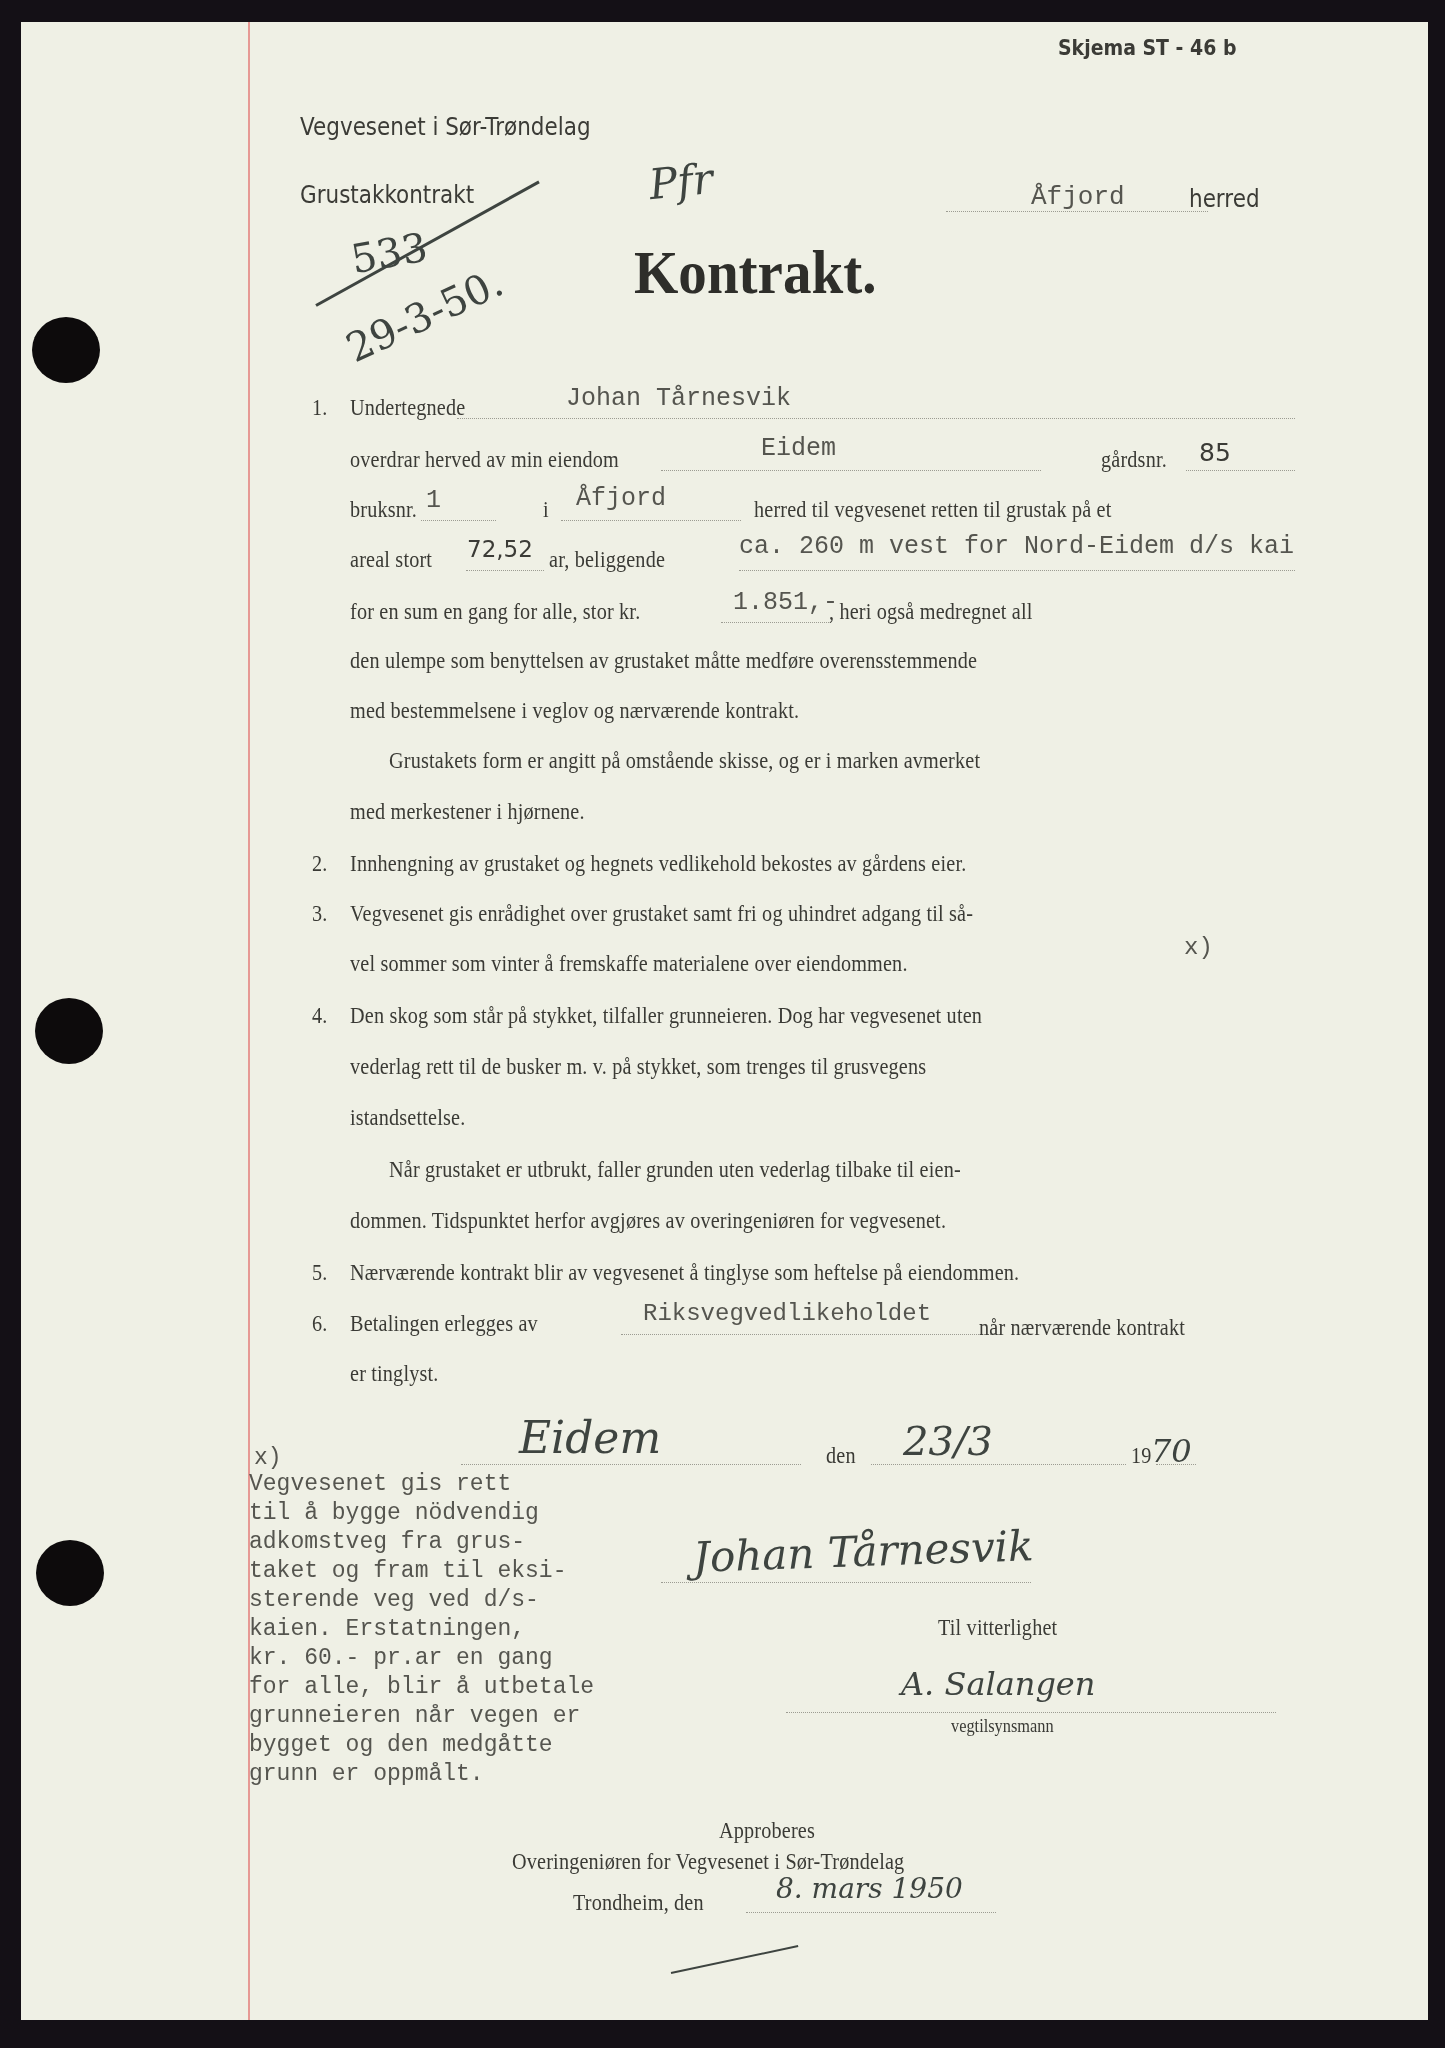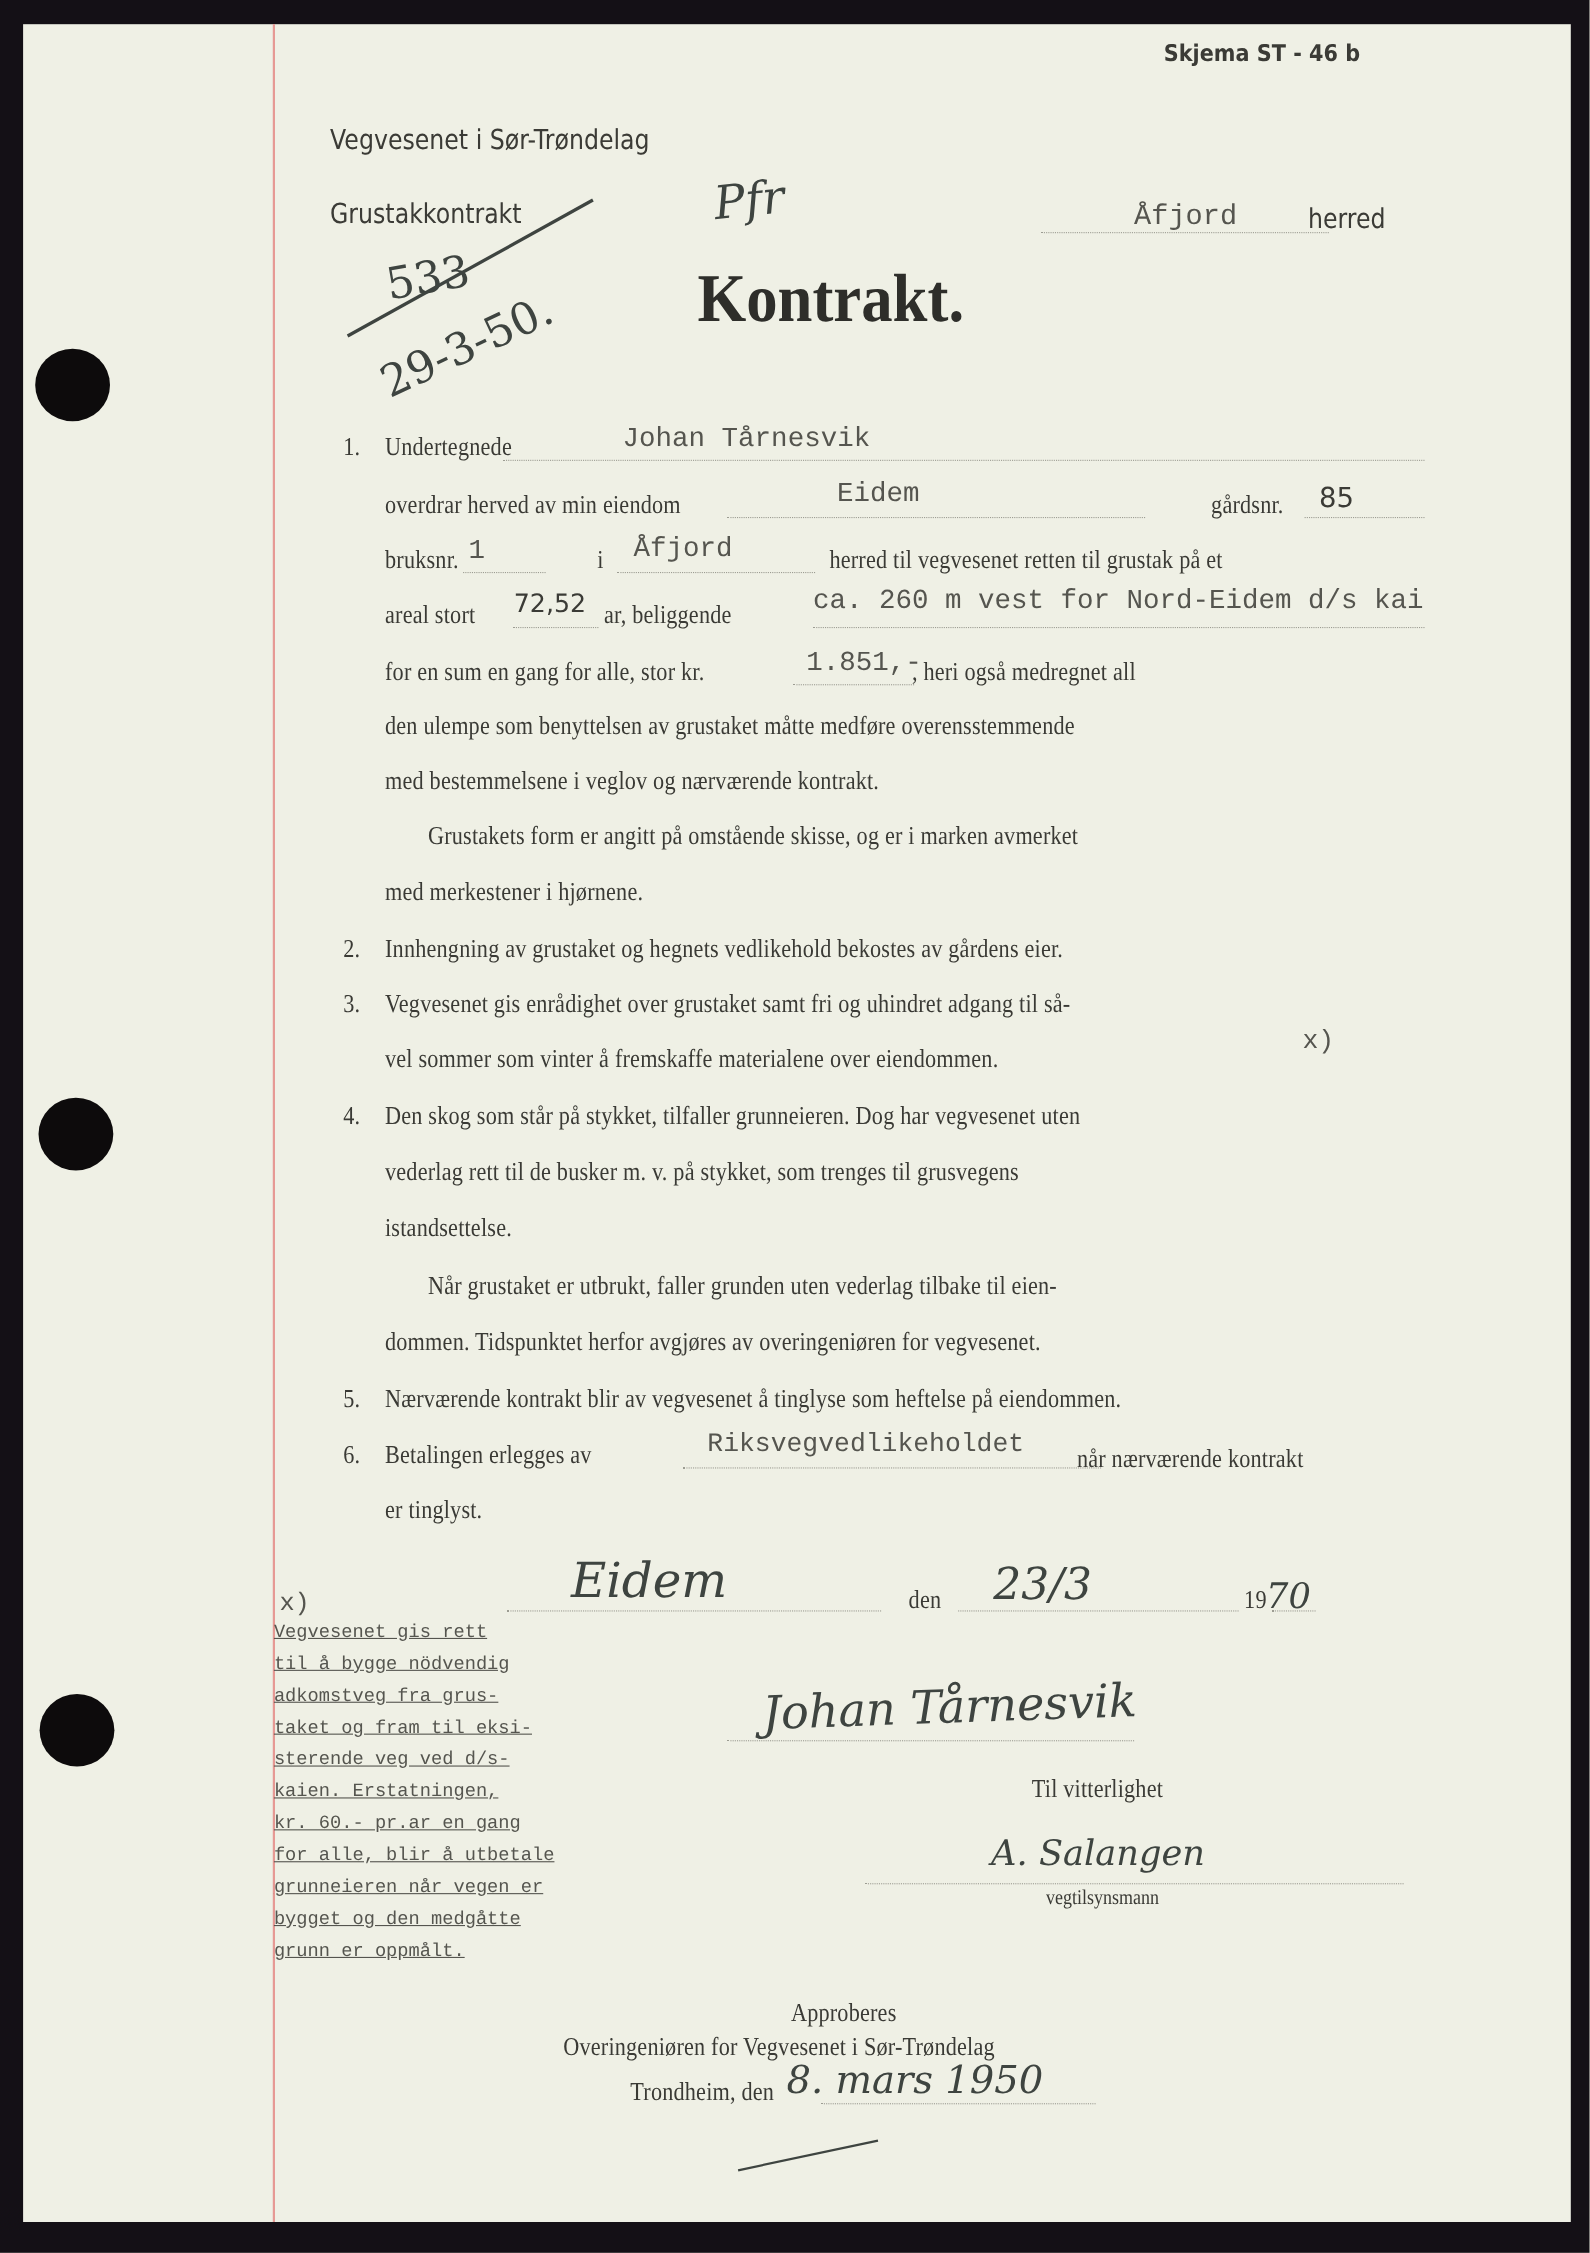--- a/index.html
+++ b/index.html
@@ -8,21 +8,21 @@
   .abs { position:absolute; white-space:nowrap; }
   .sans { font-family:"DejaVu Sans", sans-serif; color:#3b3b36; }
   .serif { font-family:"Liberation Serif", serif; color:#3a3a35; }
   .mono { font-family:"Liberation Mono", monospace; color:#55554f; }
   .hand { font-family:"DejaVu Serif", serif; font-style:italic; color:#3e4440; }
   .hole { position:absolute; width:68px; height:66px; border-radius:50%; background:#0d0b0c; }
   .margin-line { position:absolute; left:227px; top:0; width:2px; height:1998px; background:#e48a86; opacity:0.85; }
   .dots { position:absolute; border-bottom:1.5px dotted #9c9c92; height:0; }
   .body-line { font-size:23.5px; transform:scaleX(0.86); transform-origin:left center; letter-spacing:0.2px; }
   .fill { font-size:25px; }
-  .foot { font-size:17px; line-height:29px; white-space:pre;text-decoration:underline; }
+  .foot { font-size:23px; line-height:29px; white-space:pre; }
   .stamp { font-size:40px; }
 </style>
 </head>
 <body>
 
 <div class="page">
 
   <div class="hole" style="left:11px;top:295px;"></div>
   <div class="hole" style="left:14px;top:976px;"></div>
   <div class="hole" style="left:15px;top:1518px;"></div>
@@ -134,16 +134,16 @@
 
   <div class="abs serif body-line" style="left:917px;top:1592px;">Til vitterlighet</div>
   <div class="abs hand" style="left:880px;top:1643px;font-size:32px;">A. Salangen</div>
   <div class="dots" style="left:765px;top:1690px;width:490px;"></div>
   <div class="abs serif" style="left:930px;top:1693px;font-size:19px;transform:scaleX(0.86);transform-origin:left;">vegtilsynsmann</div>
 
   <div class="abs serif body-line" style="left:698px;top:1795px;">Approberes</div>
   <div class="abs serif body-line" style="left:491px;top:1826px;">Overingeniøren for Vegvesenet i Sør-Trøndelag</div>
   <div class="abs serif body-line" style="left:552px;top:1867px;">Trondheim, den</div>
   <div class="dots" style="left:725px;top:1890px;width:250px;"></div>
-  <div class="abs hand" style="left:694px;top:1850px;font-size:35px;text-align:right;">8. mars 1950</div>
+  <div class="abs hand" style="left:755px;top:1850px;font-size:28px;text-align:right;">8. mars 1950</div>
   <div style="position:absolute;left:650px;top:1950px;width:130px;height:2px;background:#3e4440;transform:rotate(-12deg);transform-origin:left;"></div>
 
 </div>
 
 </body></html>

